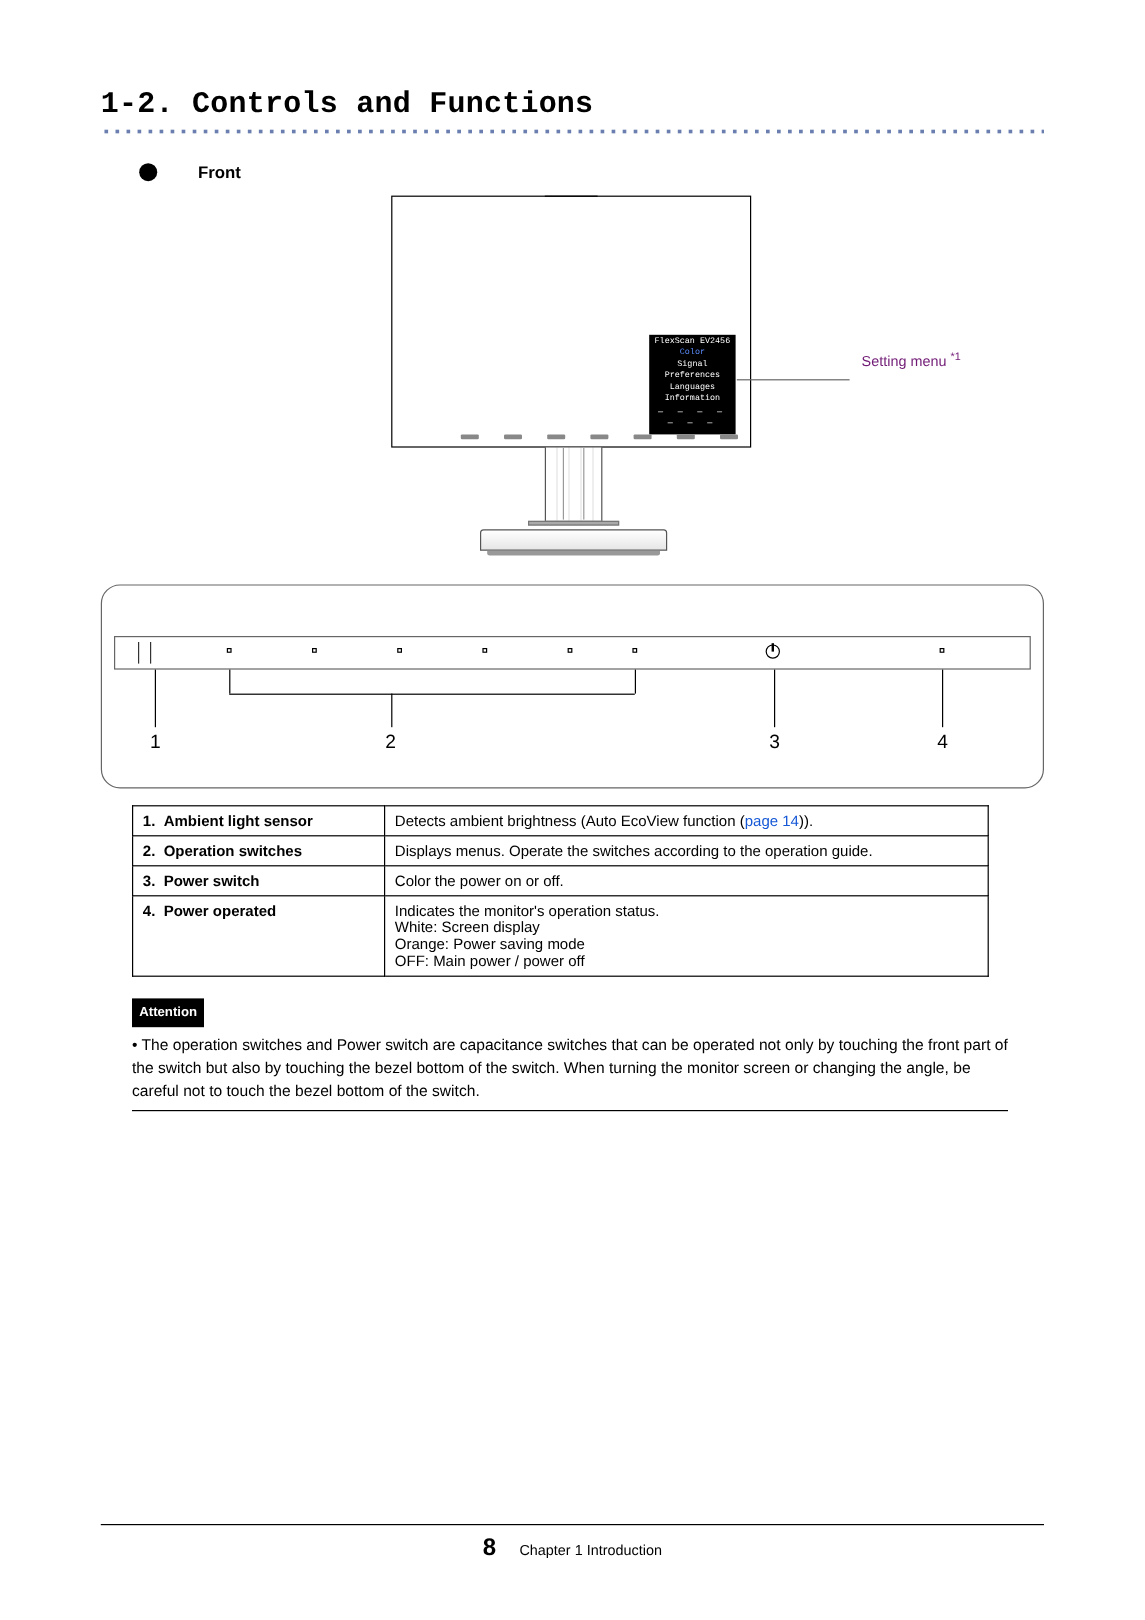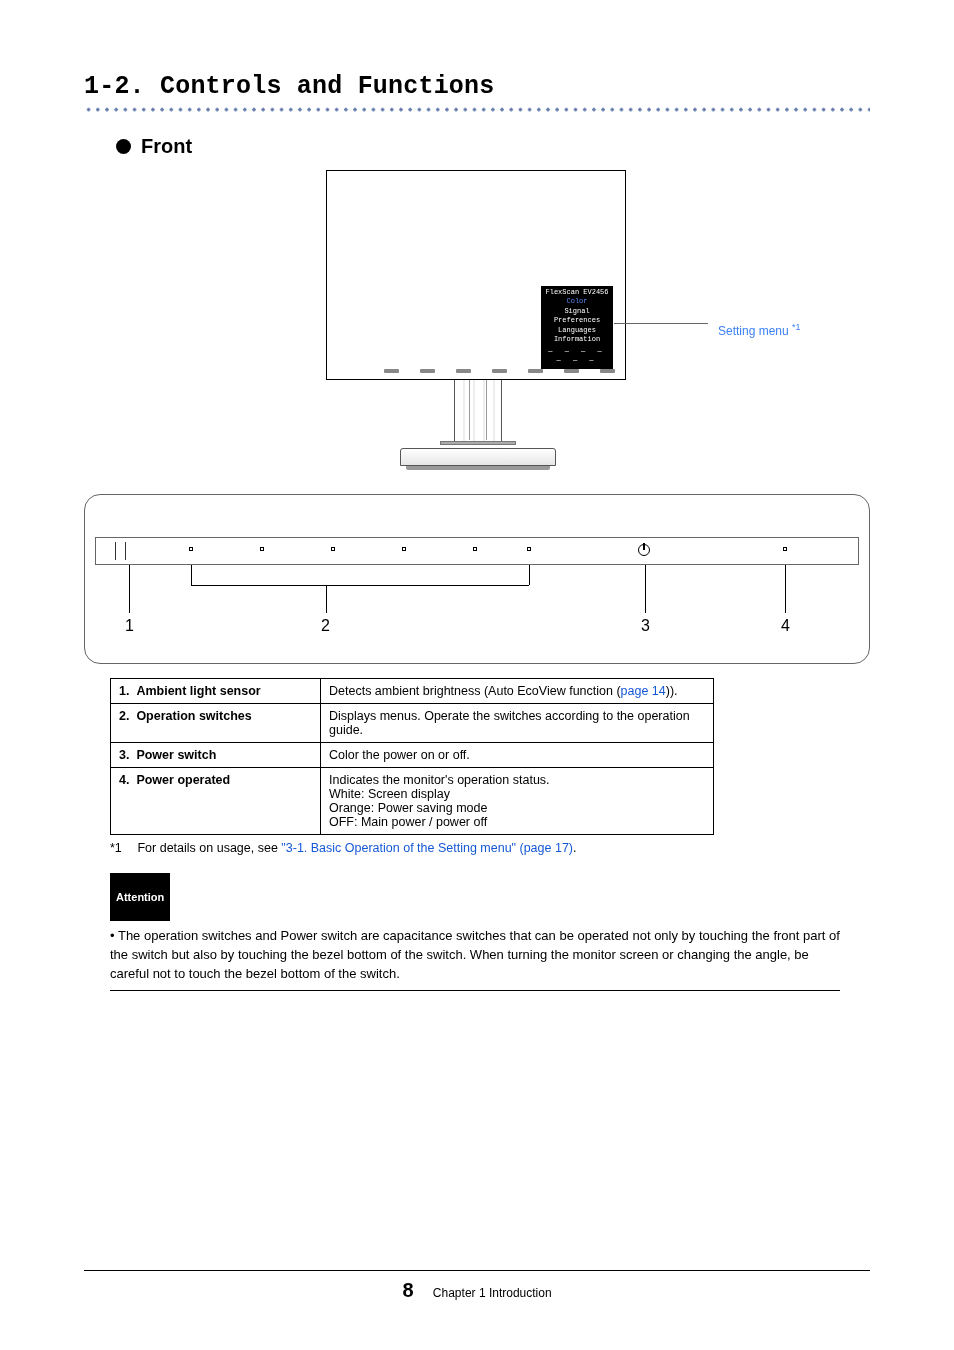--- a/index.html
+++ b/index.html
@@ -29,21 +29,21 @@
     height: 8px;
     background-image: radial-gradient(#6a7fb0 28%, transparent 29%);
     background-size: 9.2px 9.2px;
     background-repeat: repeat-x;
     background-position: 0 0;
   }
   .h2-row { display:flex; align-items:center; gap:10px; margin-top: 22px; margin-left: 32px; }
   .bullet {
     width: 15px; height: 15px; border-radius: 50%; background:#000;
   }
-  .h2 { font-size: 20px; font-weight: bold; }
+  .h2 { font-size: 14px; font-weight: bold; margin-left: 24px; }
 
   
   .monitor-wrap {
     position: relative;
     height: 320px;
     margin-top: 12px;
   }
   .monitor {
     position: absolute;
     left: 242px;
@@ -81,22 +81,22 @@
     display:flex; gap:21px; justify-content:flex-end;
   }
   .btn-chip { width:15px; height:4px; background:#888; border-radius:1px;}
 
   .leader-line {
     position:absolute;
     border-top:1px solid #666;
   }
   .osd-leader-h { top:153px; left:530px; width:94px; }
   .osd-label {
-    position:absolute; top:152px; left:634px;
-    font-size:12px; color:#3b82f6;
+    position:absolute; top:129px; left:634px;
+    font-size:12px; color:#701a75;
   }
   .osd-label .sup { font-size:9px; vertical-align: super; }
 
   
   .neck {
     position:absolute; left:370px; top:210px; width:48px; height:62px;
     border:1px solid #555; border-top:none;
     background: repeating-linear-gradient(90deg,#fff 0 8px,#eee 8px 10px);
   }
   .neck-inner {
@@ -155,21 +155,21 @@
     width:12px;height:12px;border:1.5px solid #000;border-radius:50%;
   }
   .pwr-icon::after{
     content:""; position:absolute; left:50%; top:-2px; transform:translateX(-50%);
     width:2px; height:7px; background:#000;
   }
 
   
   table.controls {
     border-collapse: collapse;
-    width: 604px;
+    width: 714px;
     margin: 14px 16px 0 26px;
     font-size: 12.5px;
   }
   table.controls th, table.controls td {
     border:1px solid #000;
     padding:5px 8px;
     text-align:left;
     vertical-align:top;
   }
   table.controls th {
@@ -177,21 +177,21 @@
     width:210px;
     white-space:nowrap;
   }
   .link { color:#1558d6; }
   .footnote { font-size:12.5px; margin:6px 0 0 26px; }
   .footnote .fn-num { display:inline-block; width:24px; }
   .attention-label {
     display:inline-block;
     background:#000; color:#fff;
     font-size:11px; font-weight:bold;
-    padding:18px 6px;
+    padding:6px 6px;
     margin: 18px 0 4px 26px;
   }
   .attention-body {
     font-size:13px;
     line-height:1.45;
     margin: 2px 30px 0 26px;
     padding-bottom: 6px;
     border-bottom:1px solid #000;
   }
   .attention-body .bullet-txt::before{
@@ -315,24 +315,20 @@
       <td>
         <div>Indicates the monitor's operation status.</div>
         <div>White:  Screen display</div>
         <div>Orange:  Power saving mode</div>
         <div>OFF:  Main power / power off</div>
       </td>
     </tr>
   </tbody>
     </table>
 
-  <div class="footnote">
-    <span class="fn-num">*1</span>
-    <span>For details on usage, see </span><span class="link">"3-1. Basic Operation of the Setting menu" (page 17)</span><span>.</span>
-  </div>
 
   <div class="attention-label">Attention</div>
   <div class="attention-body">
     <span class="bullet-txt">The operation switches and Power switch are capacitance switches that can be operated not only by touching the front part of the switch but also by touching the bezel bottom of the switch. When turning the monitor screen or changing the angle, be careful not to touch the bezel bottom of the switch.</span>
   </div>
 
 </div>
 
 <div class="footer">
   <span class="pg">8</span>

